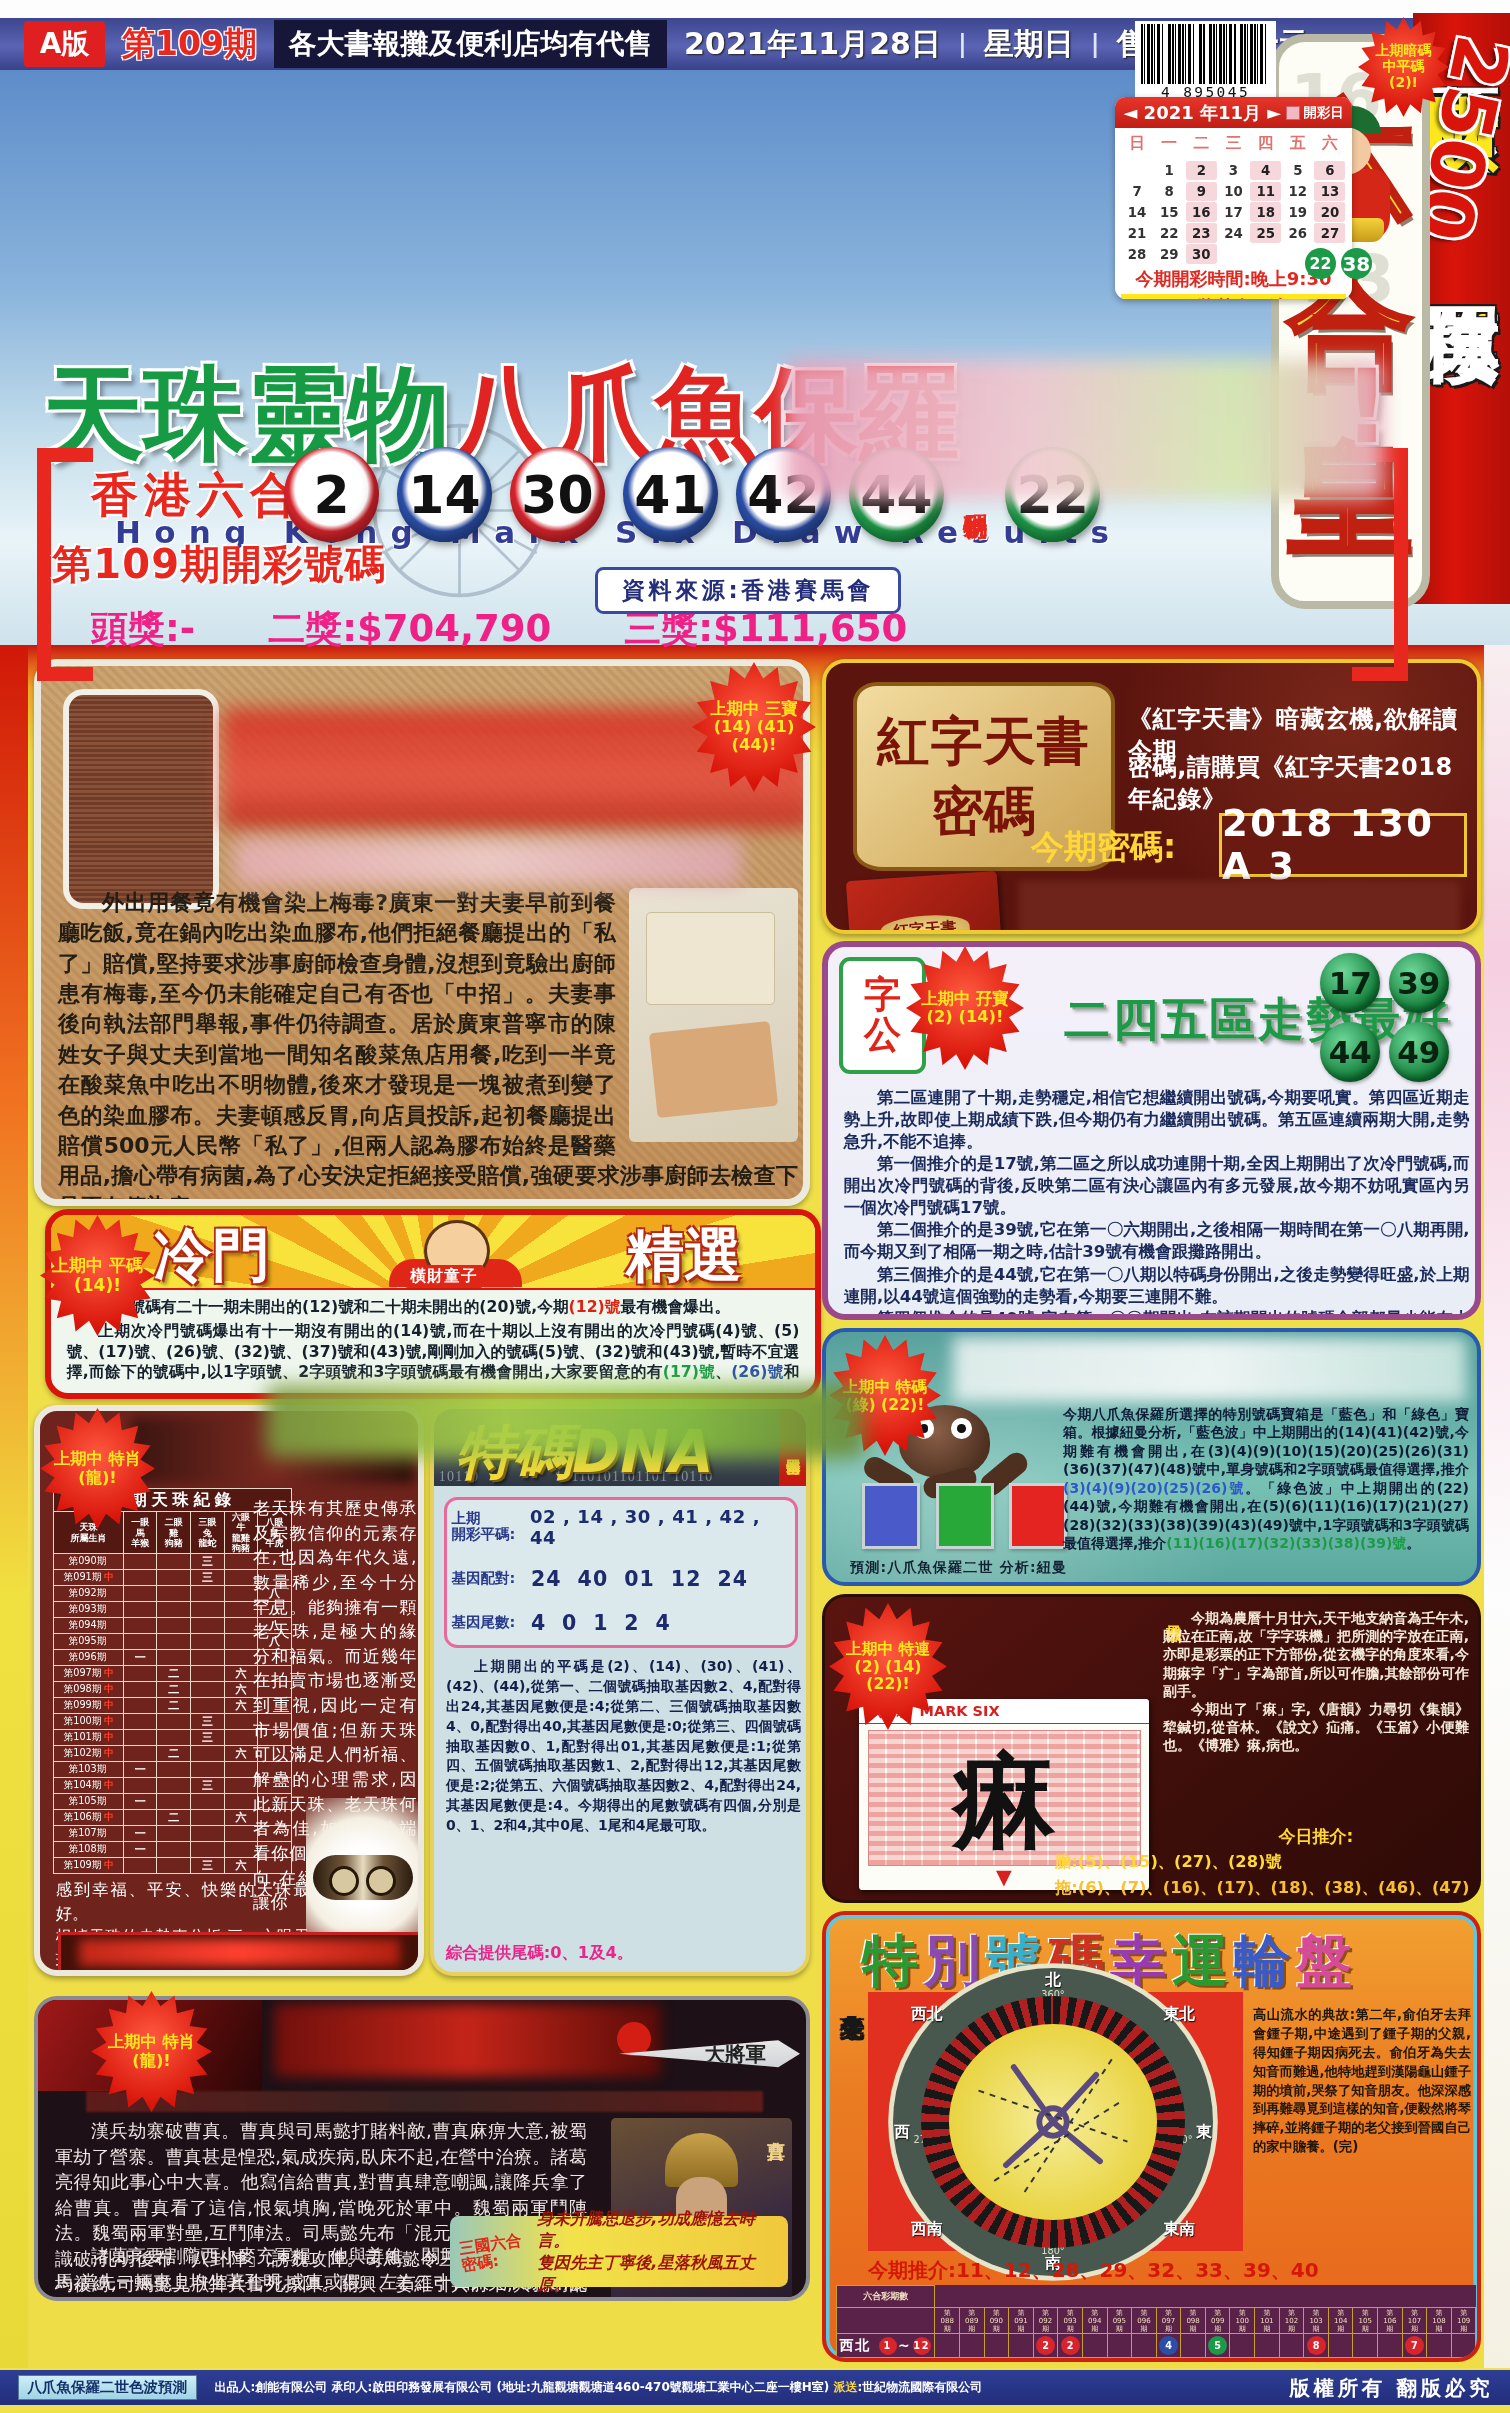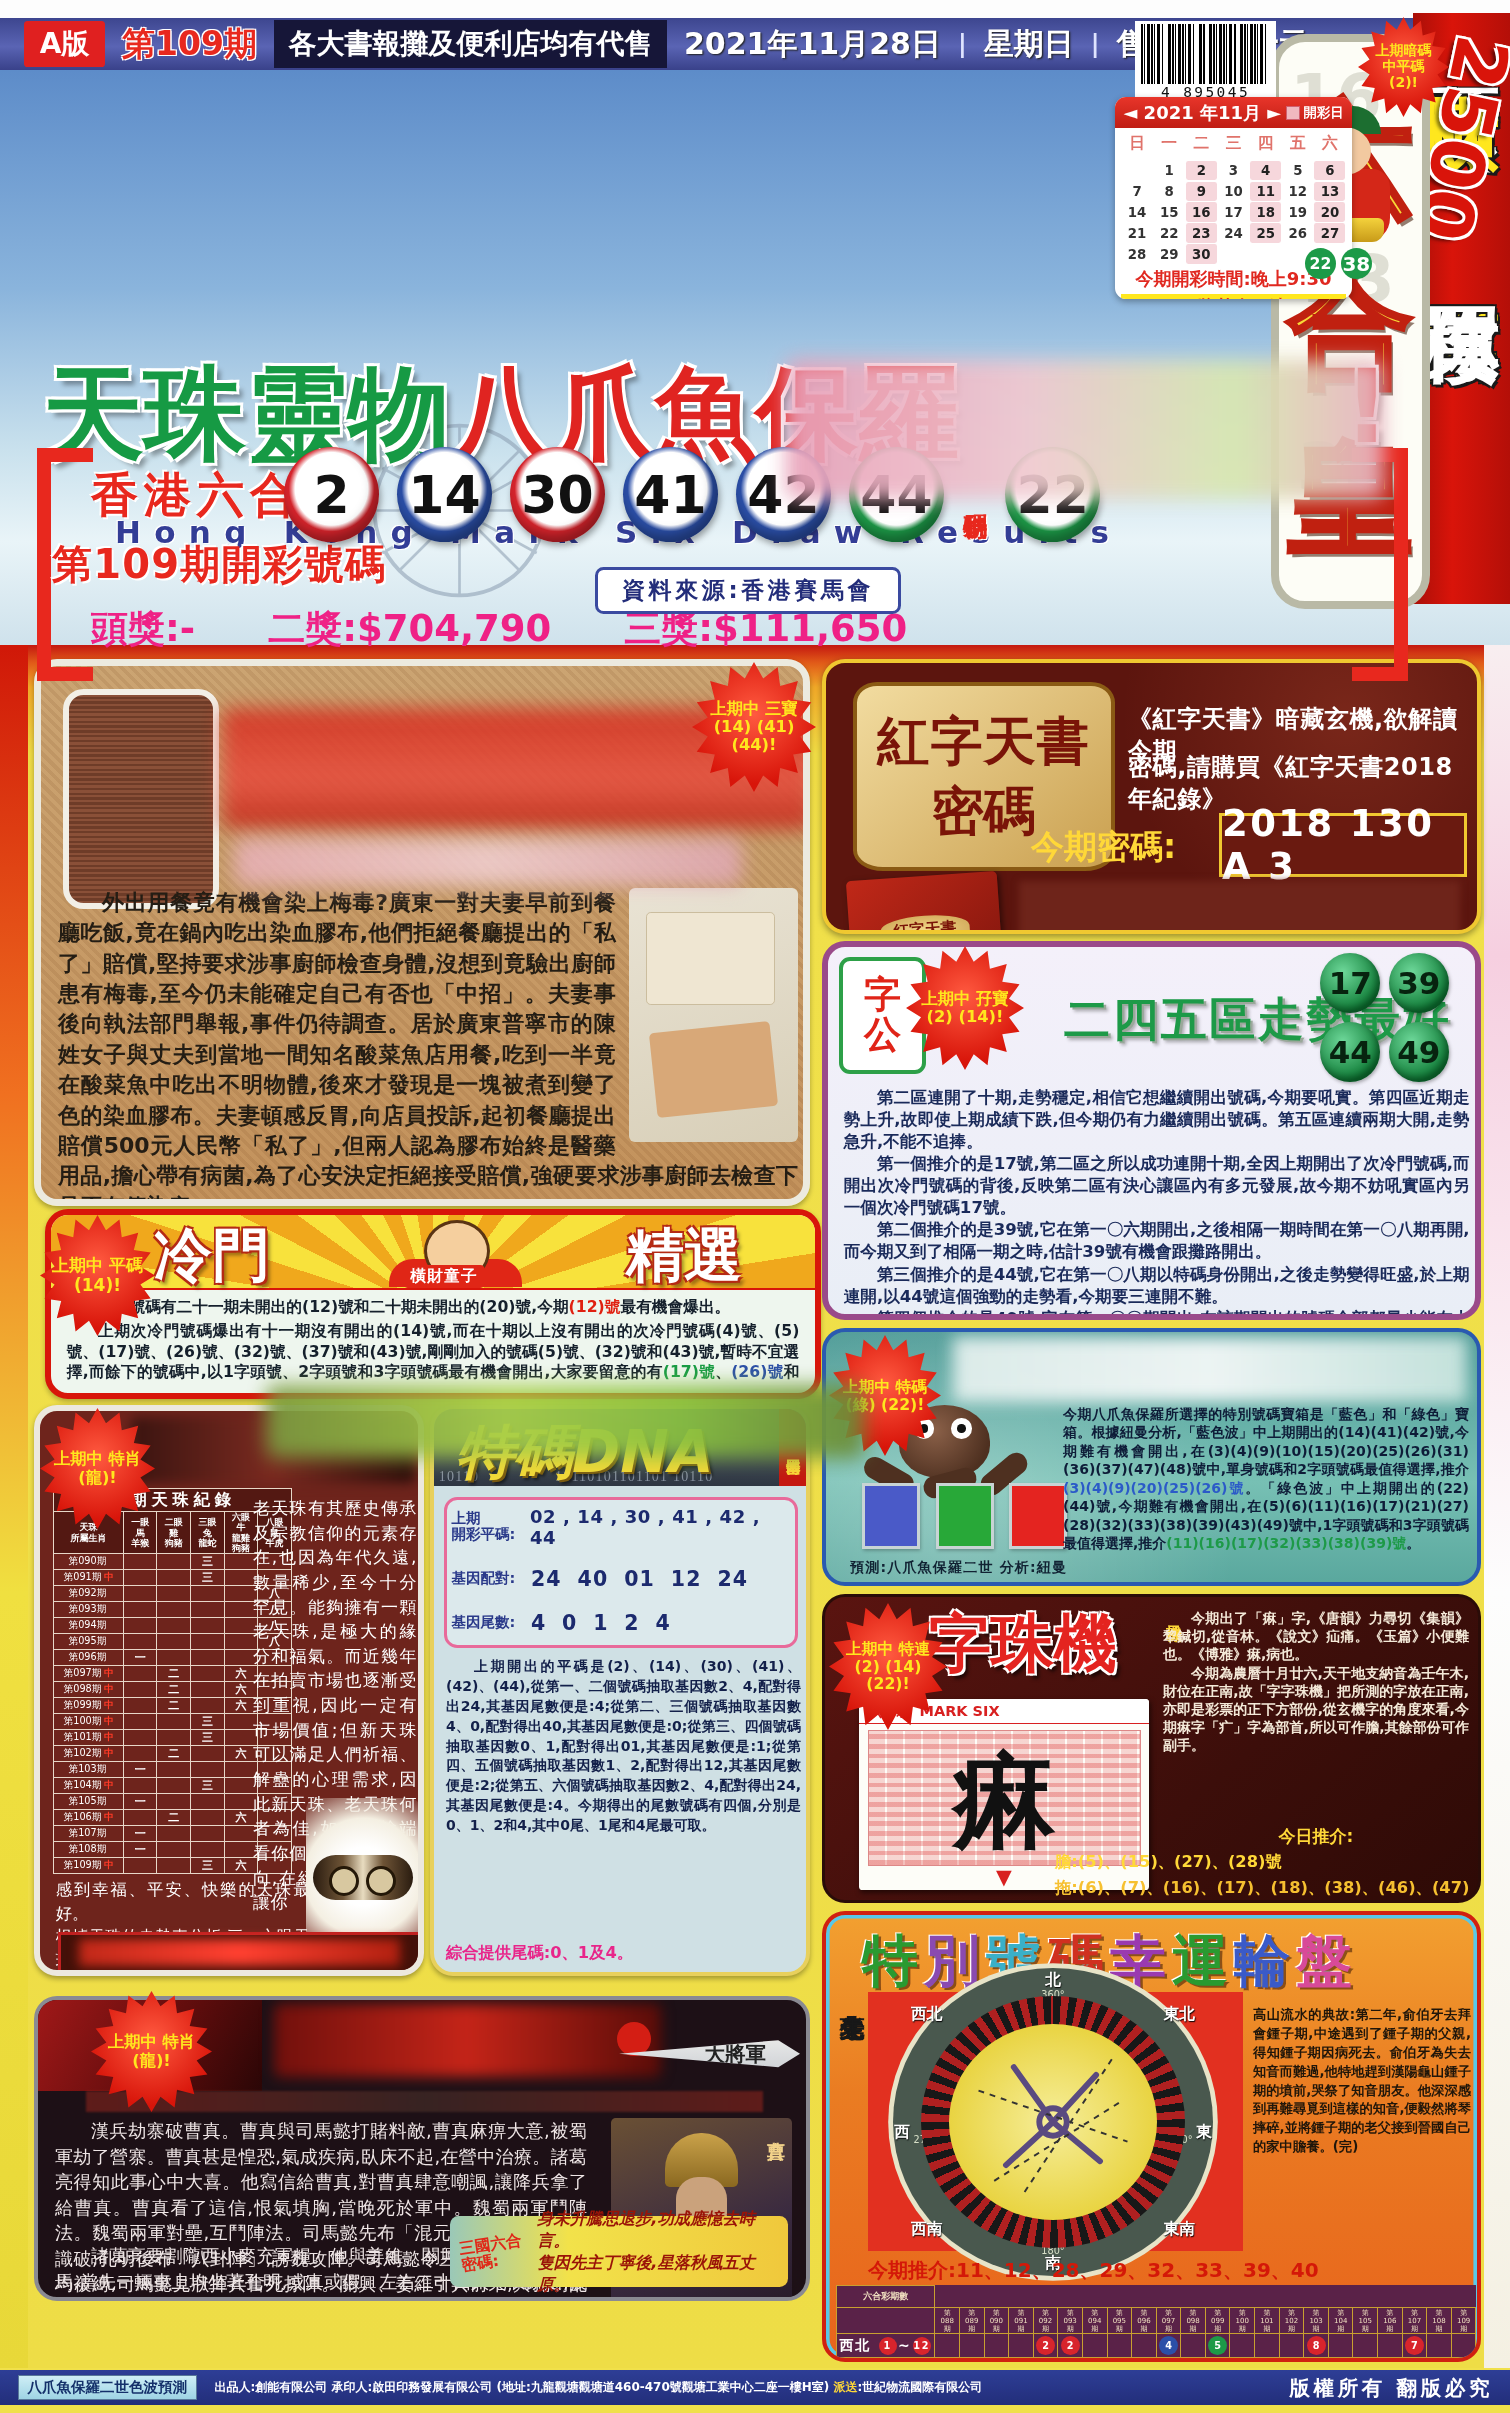--- a/index.html
+++ b/index.html
@@ -786,34 +786,33 @@
     <div class="oc-cap">預測:八爪魚保羅二世  分析:紐曼</div>
     <div class="oc-text">
       
     <span class="run">今期八爪魚保羅所選擇的特別號碼寶箱是「藍色」和「綠色」寶箱。根據紐曼分析,「藍色波」中上期開出的(14)(41)(42)號,今期難有機會開出,在(3)(4)(9)(10)(15)(20)(25)(26)(31)(36)(37)(47)(48)號中,單身號碼和2字頭號碼最值得選擇,推介</span><span class="run blue">(3)(4)(9)(20)(25)(26)號</span><span class="run">。「綠色波」中上期開出的(22)(44)號,今期難有機會開出,在(5)(6)(11)(16)(17)(21)(27)(28)(32)(33)(38)(39)(43)(49)號中,1字頭號碼和3字頭號碼最值得選擇,推介</span><span class="run green">(11)(16)(17)(32)(33)(38)(39)號</span><span class="run">。</span></div>
   </div>
   <div class="burst" style="left:829px;top:1335px;width:112px;height:121px;font-size:15.7px">
       <span class="in">上期中 特碼(綠) (22)!</span>
     </div>
 
   <div class="box zj">
-    <div class="zj-title">字珠機</div>
     <div class="zj-sub">珠子機</div>
     <div class="zj-ticket">
       <div class="zj-tkhead">
         <span>六合彩</span>
         <span>MARK SIX</span>
       </div>
       <div class="zj-grid"></div>
       <div class="zj-char">痳</div>
       <div class="zj-arrow">▼</div>
     </div>
     <div class="zj-text">
+      <p>今期為農曆十月廿六,天干地支納音為壬午木,財位在正南,故「字字珠機」把所測的字放在正南,亦即是彩票的正下方部份,從玄機字的角度來看,今期痳字「疒」字為部首,所以可作膽,其餘部份可作副手。</p>
       <p>今期出了「痳」字,《唐韻》力尋切《集韻》犂鍼切,從音林。《說文》疝痛。《玉篇》小便難也。《博雅》痳,病也。</p>
-      <p>今期為農曆十月廿六,天干地支納音為壬午木,財位在正南,故「字字珠機」把所測的字放在正南,亦即是彩票的正下方部份,從玄機字的角度來看,今期痳字「疒」字為部首,所以可作膽,其餘部份可作副手。</p>
     </div>
     <div class="zj-reco">今日推介:</div>
     <div class="zj-dan">膽:(5)、(15)、(27)、(28)號</div>
     <div class="zj-tuo">拖:(6)、(7)、(16)、(17)、(18)、(38)、(46)、(47)號</div>
   </div>
   <div class="burst" style="left:829px;top:1603px;width:118px;height:127px;font-size:15.7px">
       <span class="in">上期中 特連(2) (14)(22)!</span>
     </div>
 
   <div class="box wh">

